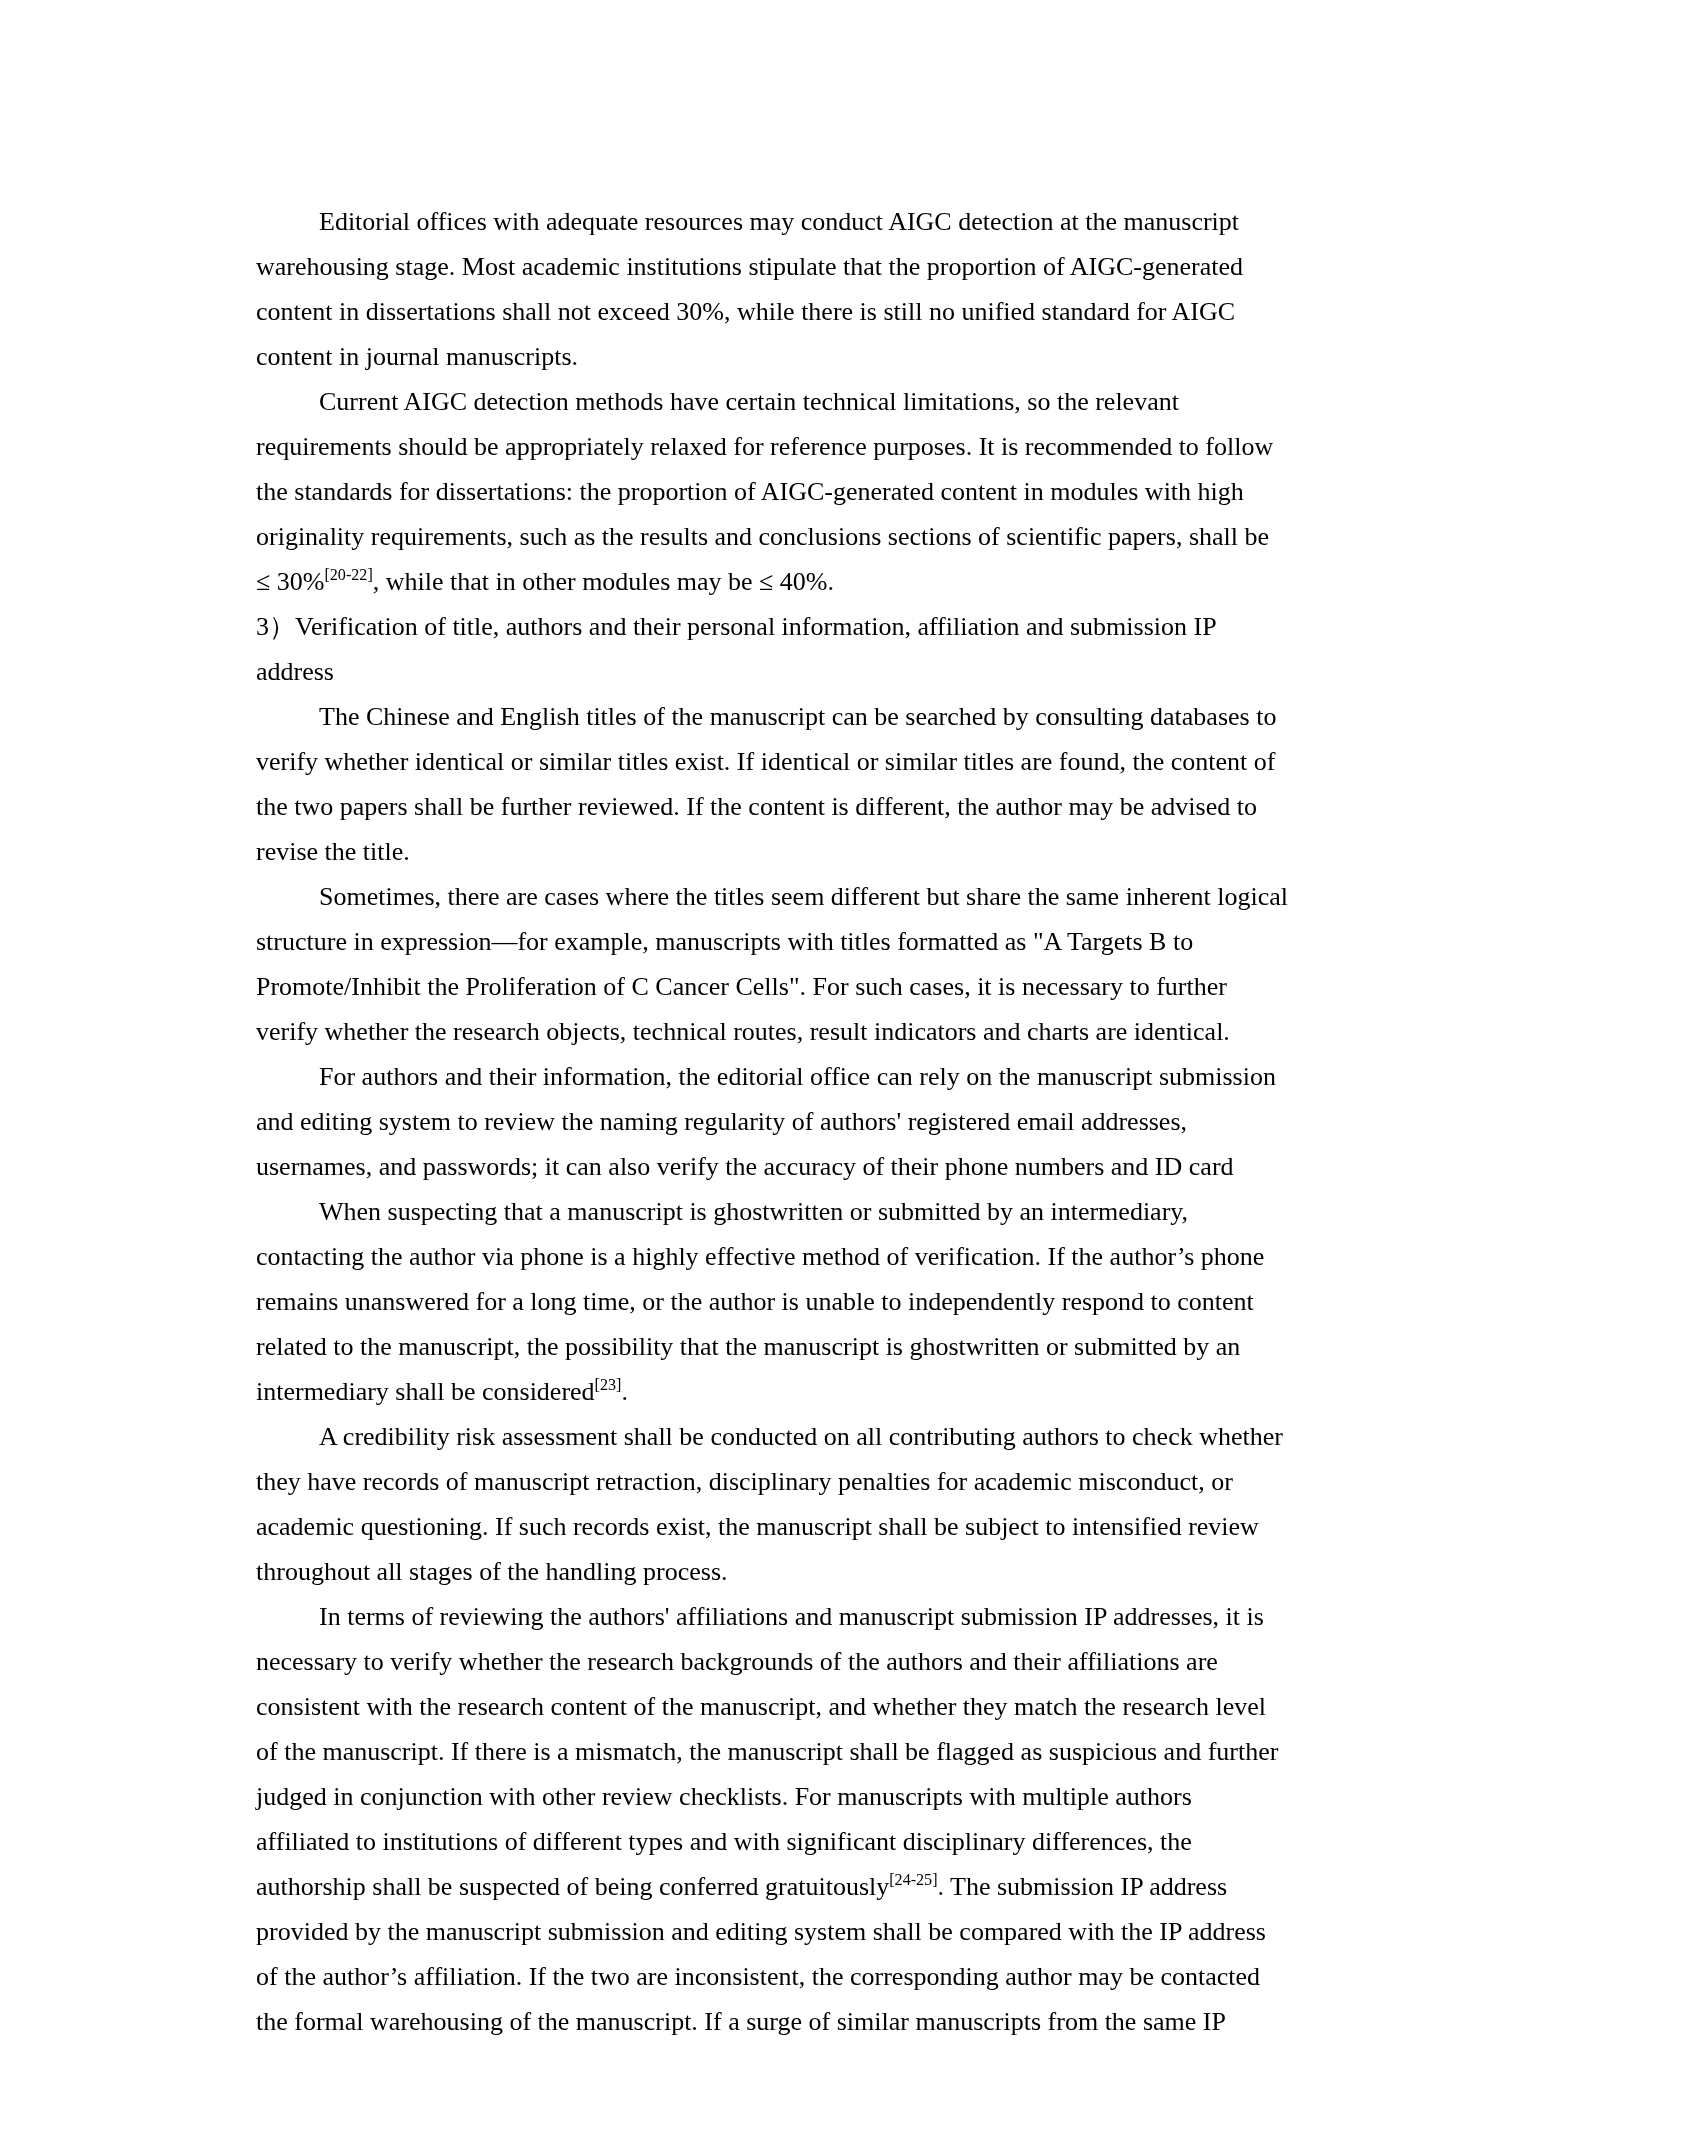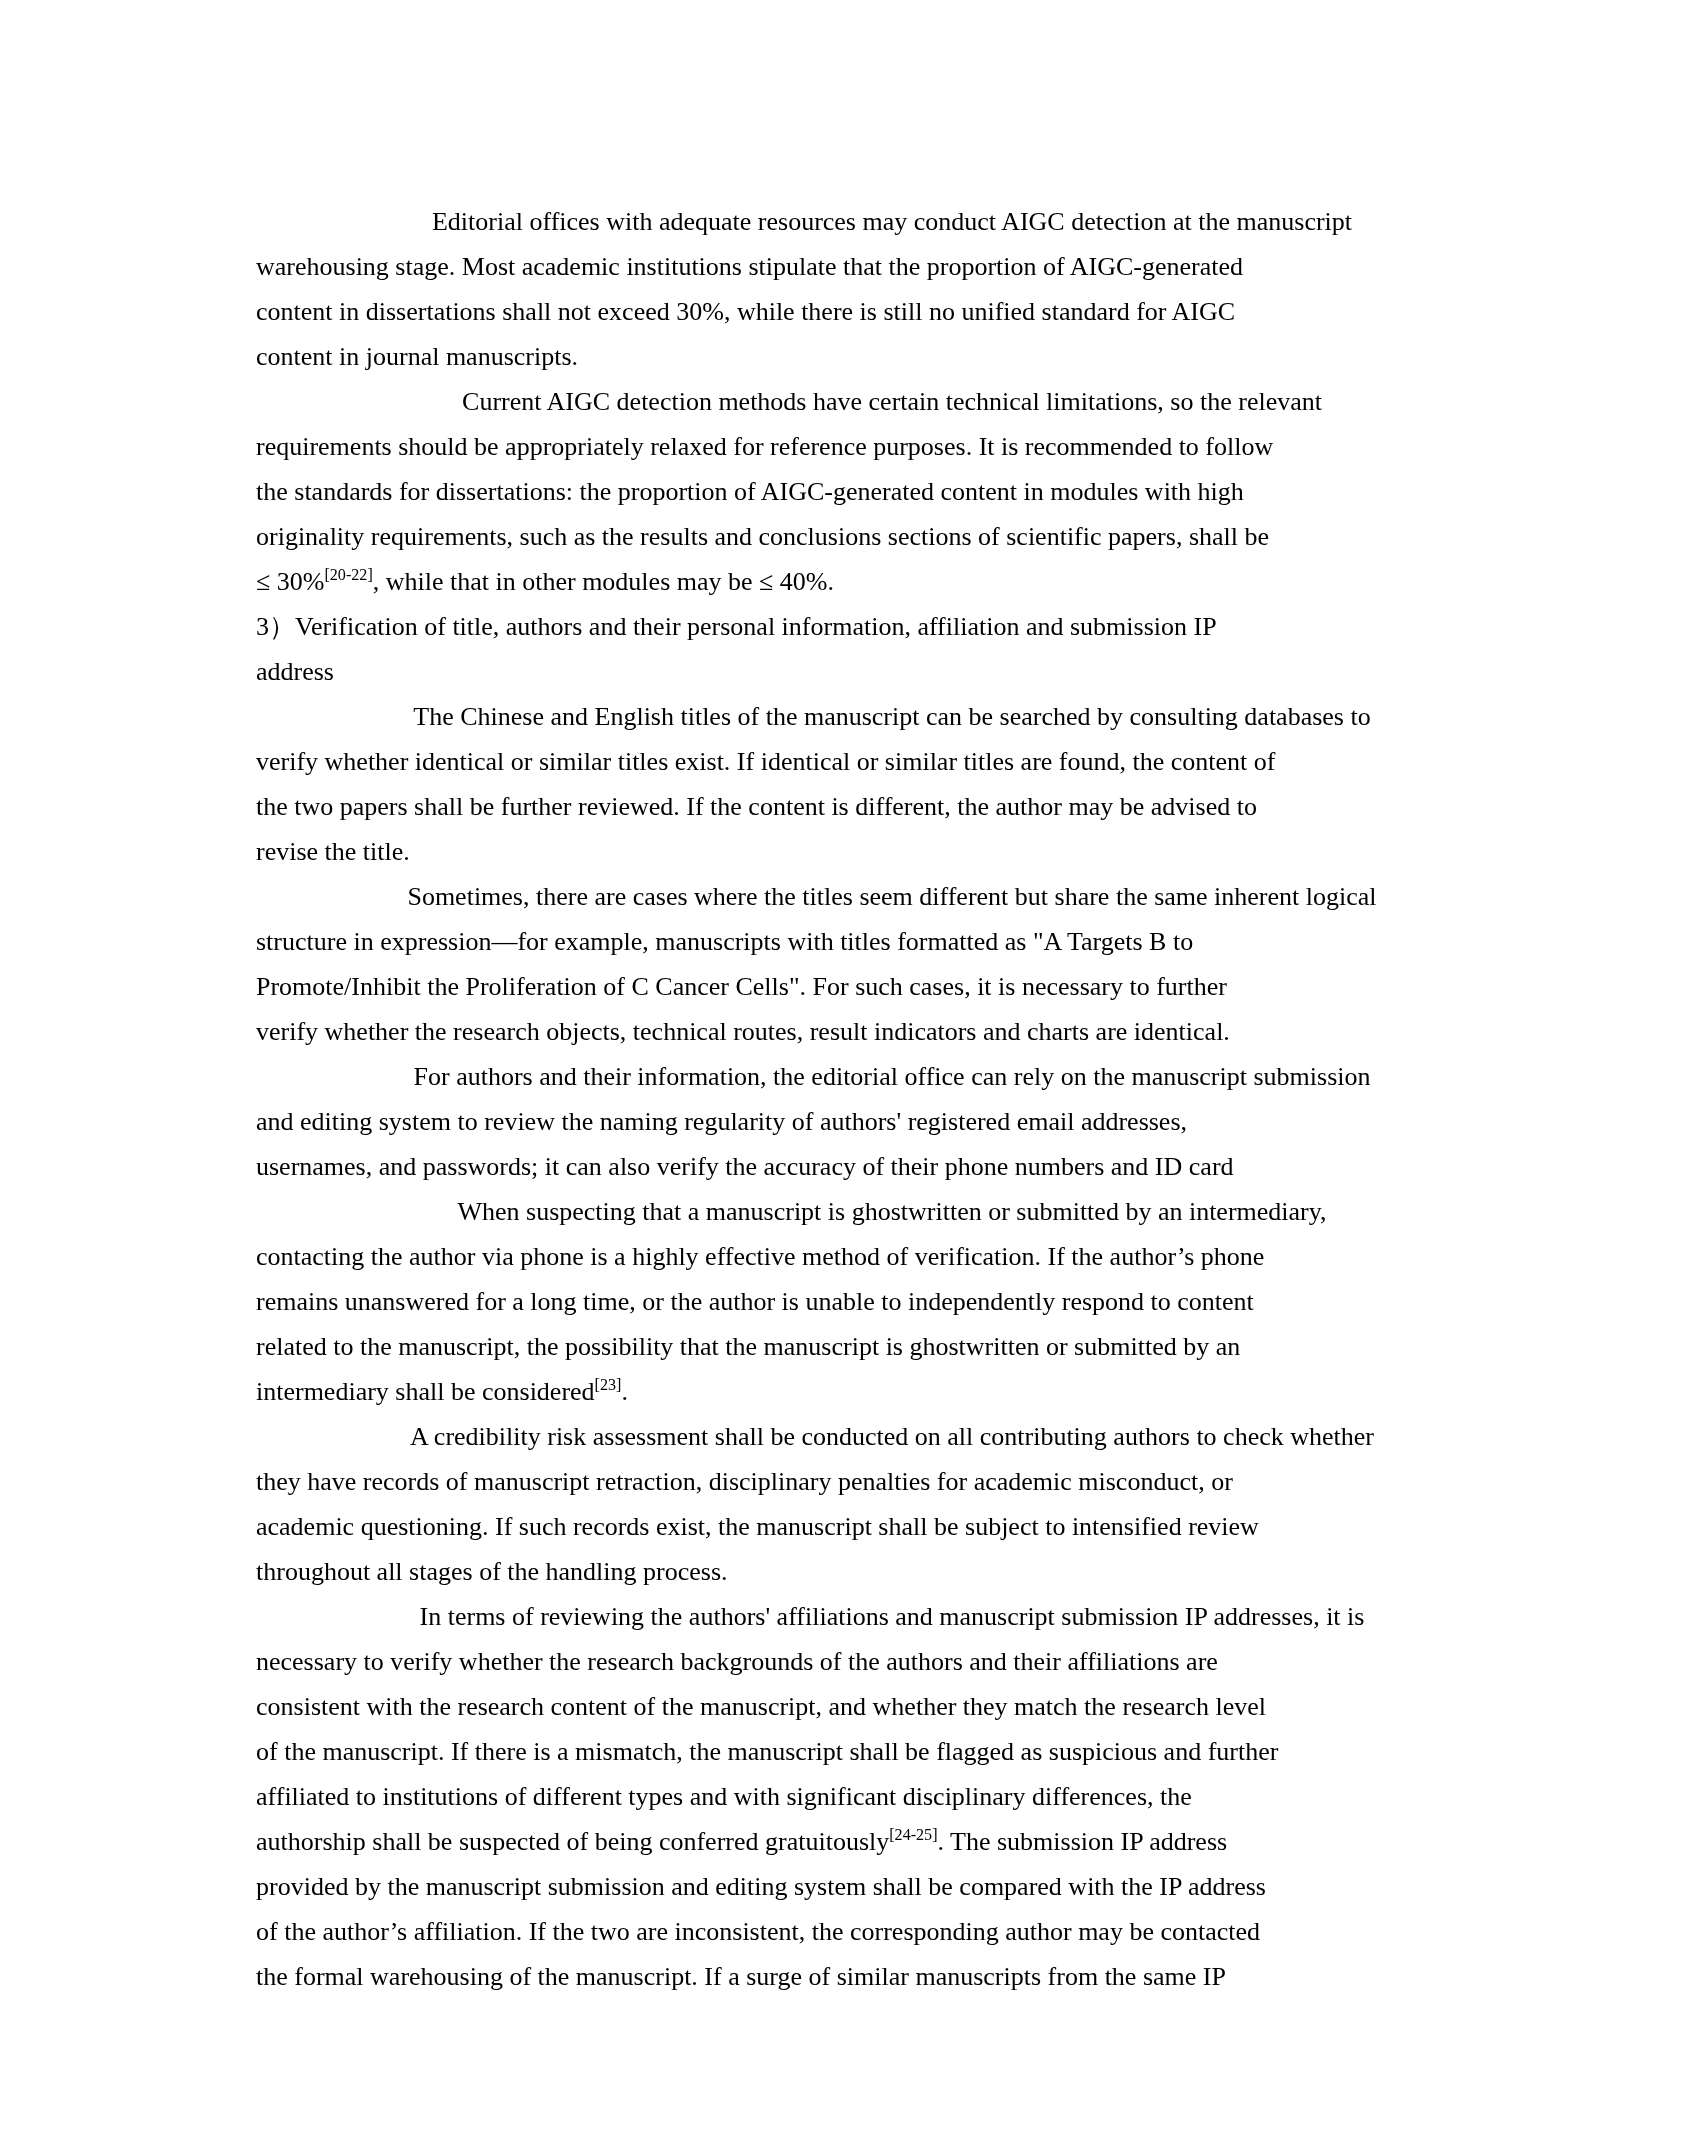--- a/index.html
+++ b/index.html
@@ -27,21 +27,20 @@
   }
   .paragraph {
     margin: 0;
     padding: 0;
   }
   .line {
     white-space: nowrap;
   }
   .line.indent {
     text-indent: 63px;
-    text-align: center;
   }
   sup {
     font-size: 0.62em;
     vertical-align: super;
     line-height: 0;
     margin-top: 36px;
   }
 </style>
 </head>
 <body>
@@ -93,20 +92,21 @@
         <div class="line indent">A credibility risk assessment shall be conducted on all contributing authors to check whether</div>
         <div class="line">they have records of manuscript retraction, disciplinary penalties for academic misconduct, or</div>
         <div class="line">academic questioning. If such records exist, the manuscript shall be subject to intensified review</div>
         <div class="line">throughout all stages of the handling process.</div>
       </div>
       <div class="paragraph body">
         <div class="line indent">In terms of reviewing the authors' affiliations and manuscript submission IP addresses, it is</div>
         <div class="line">necessary to verify whether the research backgrounds of the authors and their affiliations are</div>
         <div class="line">consistent with the research content of the manuscript, and whether they match the research level</div>
         <div class="line">of the manuscript. If there is a mismatch, the manuscript shall be flagged as suspicious and further</div>
+        <div class="line">judged in conjunction with other review checklists. For manuscripts with multiple authors</div>
         <div class="line">affiliated to institutions of different types and with significant disciplinary differences, the</div>
         <div class="line">authorship shall be suspected of being conferred gratuitously<sup>[24-25]</sup>. The submission IP address</div>
         <div class="line">provided by the manuscript submission and editing system shall be compared with the IP address</div>
         <div class="line">of the author’s affiliation. If the two are inconsistent, the corresponding author may be contacted</div>
         <div class="line">the formal warehousing of the manuscript. If a surge of similar manuscripts from the same IP</div>
       </div>
     </div>
 </div>
 
 

